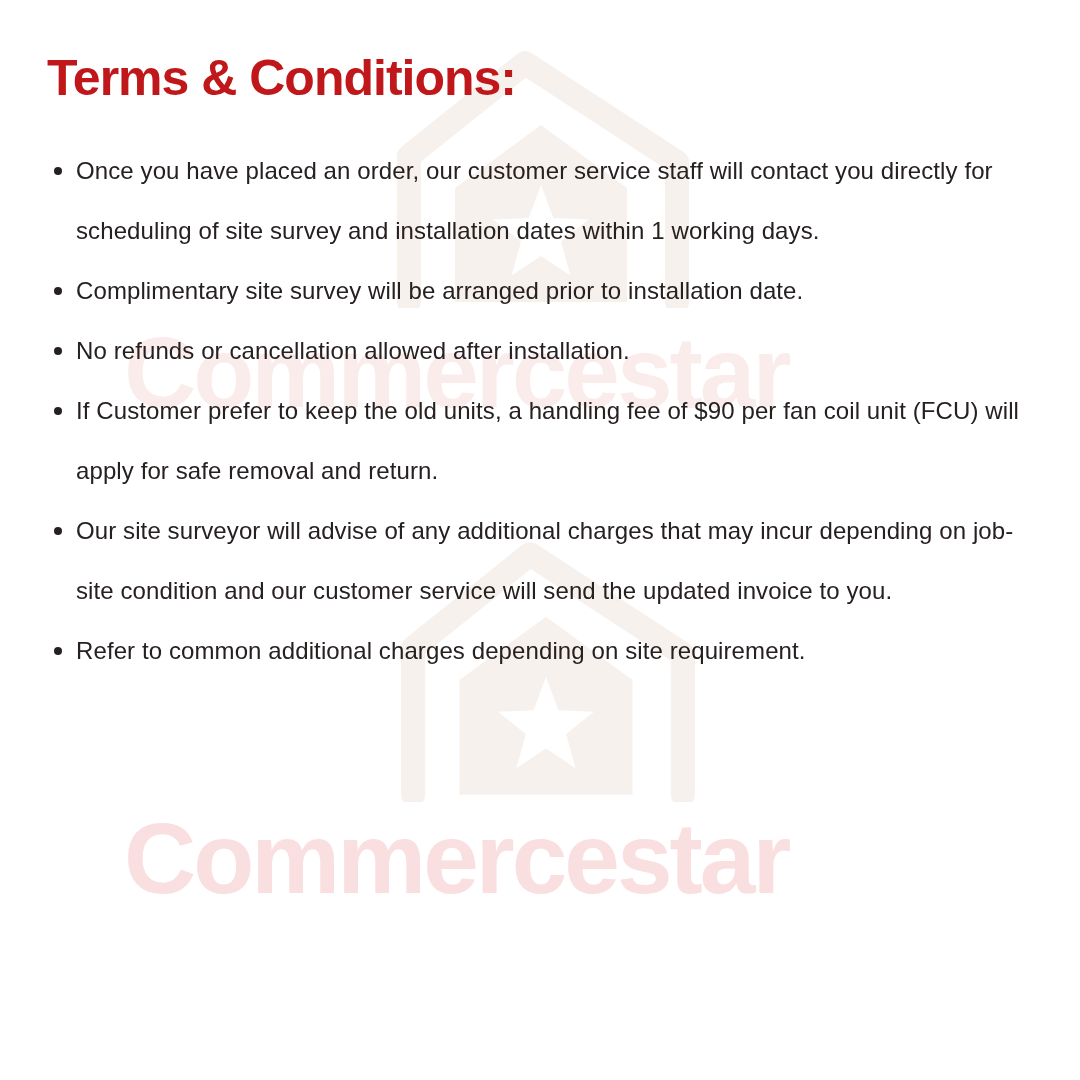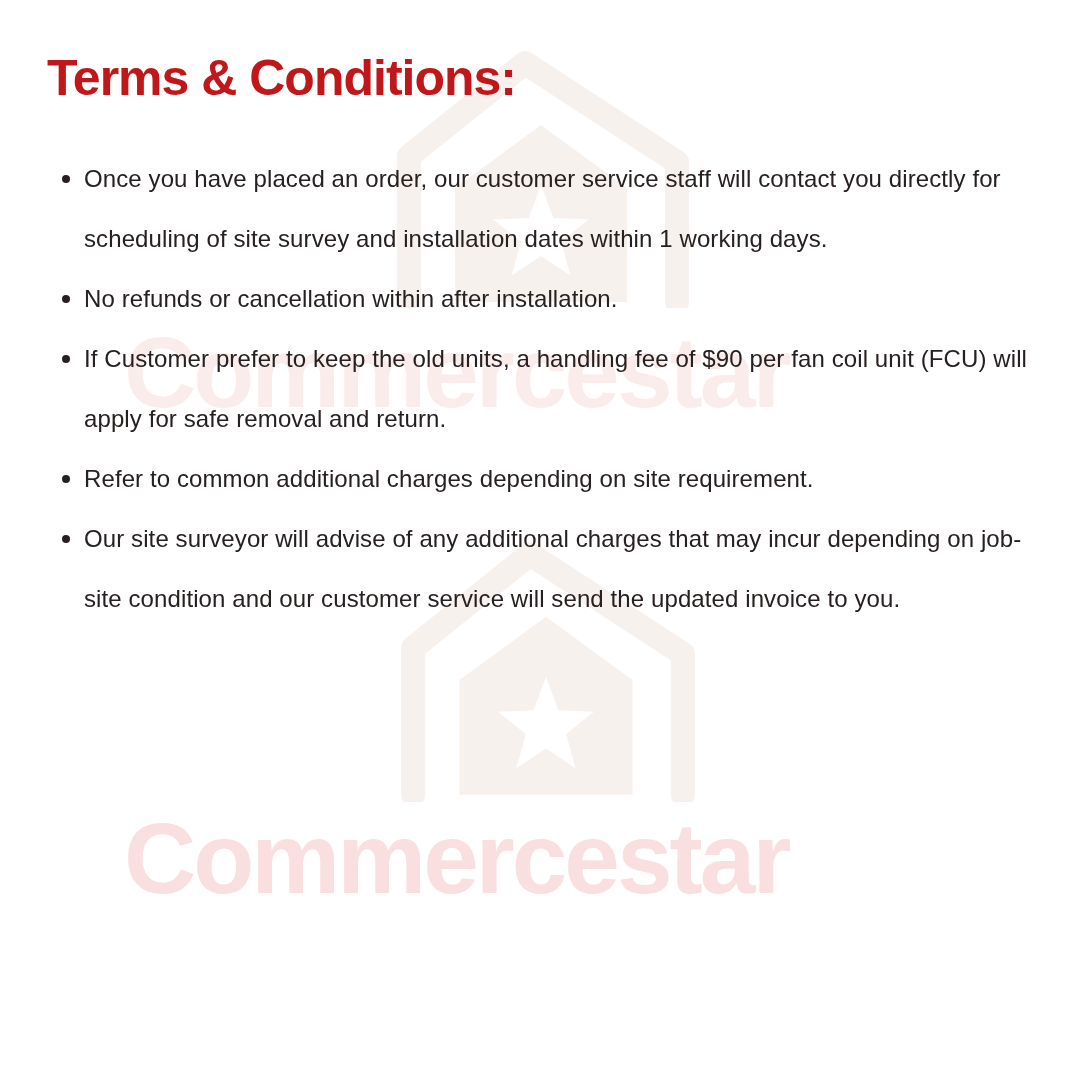--- a/index.html
+++ b/index.html
@@ -35,21 +35,21 @@
 
   
   .content{position:absolute;inset:0;z-index:1;}
   .page-title{
     position:absolute;left:47px;top:50px;margin:0;
     font-size:50px;font-weight:800;letter-spacing:-1px;
     color:var(--heading-color);
     line-height:1.15;
   }
   ul.terms-list{
-    position:absolute;left:48px;top:141px;margin:8px;padding:0;
+    position:absolute;left:48px;top:141px;margin:0;padding:0;
     width:1002px;list-style:none;
   }
   ul.terms-list li{
     position:relative;margin:0;padding:0 0 0 28px;
     font-size:24px;line-height:60px;color:var(--body-color);
     letter-spacing:0.1px;
   }
   ul.terms-list li::before{
     content:"";position:absolute;left:6px;top:26px;
     width:8px;height:8px;border-radius:50%;
@@ -83,20 +83,21 @@
 
     <div class="text-wm upper">Commercestar</div>
     <div class="text-wm lower">Commercestar</div>
   </div>
 
   <div class="content">
     <h1 class="page-title">Terms &amp; Conditions:</h1>
 
     <ul class="terms-list">
       <li>Once you have placed an order, our customer service staff will contact you directly for scheduling of site survey and installation dates within 1 working days.</li>
-      <li>No refunds or cancellation within after installation.</li>
+      <li>Complimentary site survey will be arranged prior to installation date.</li>
+      <li>No refunds or cancellation allowed after installation.</li>
       <li>If Customer prefer to keep the old units, a handling fee of $90 per fan coil unit (FCU) will apply for safe removal and return.</li>
+      <li>Our site surveyor will advise of any additional charges that may incur depending on job-site condition and our customer service will send the updated invoice to you.</li>
       <li>Refer to common additional charges depending on site requirement.</li>
-      <li>Our site surveyor will advise of any additional charges that may incur depending on job-site condition and our customer service will send the updated invoice to you.</li>
     </ul>
   </div>
 
 </div>
 
 </body></html>

